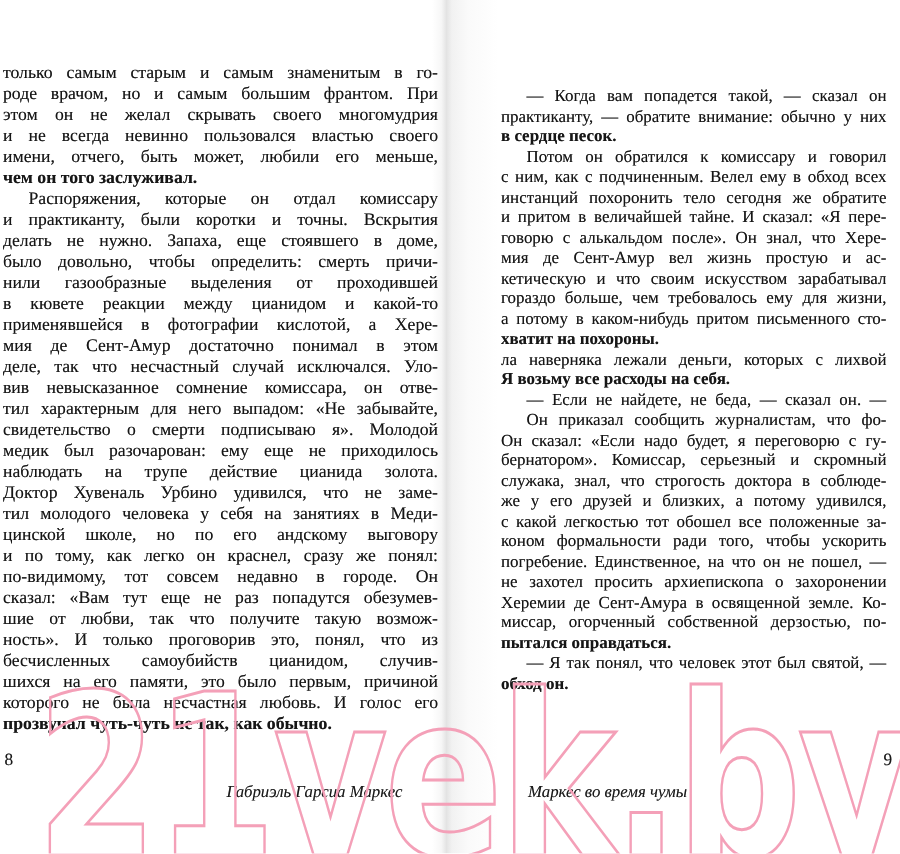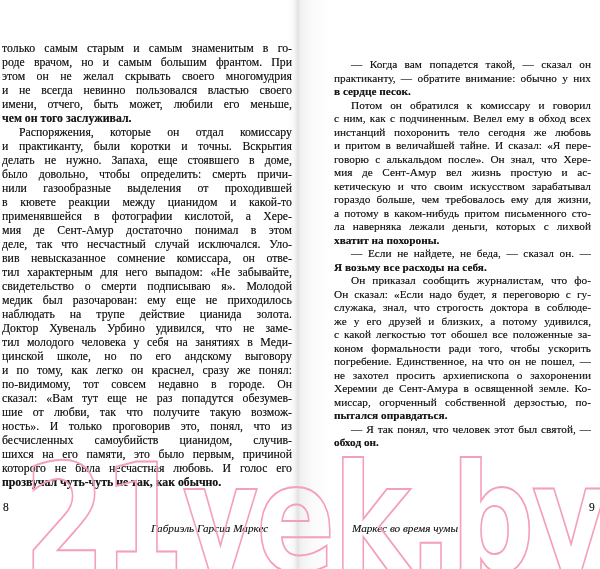--- a/index.html
+++ b/index.html
@@ -103,33 +103,34 @@
 
   <div class="spine"></div>
 
   <div class="page right">
     <div class="text-col">
         <div class="line parfirst">— Когда вам попадется такой, — сказал он</div>
         <div class="line">практиканту, — обратите внимание: обычно у них</div>
         <div class="line parlast">в сердце песок.</div>
         <div class="line parfirst">Потом он обратился к комиссару и говорил</div>
         <div class="line">с ним, как с подчиненным. Велел ему в обход всех</div>
-        <div class="line">инстанций похоронить тело сегодня же любовь</div>
+        <div class="line">инстанций похоронить тело сегодня же обратите</div>
         <div class="line">и притом в величайшей тайне. И сказал: «Я пере-</div>
         <div class="line">говорю с алькальдом после». Он знал, что Хере-</div>
         <div class="line">мия де Сент-Амур вел жизнь простую и ас-</div>
         <div class="line">кетическую и что своим искусством зарабатывал</div>
         <div class="line">гораздо больше, чем требовалось ему для жизни,</div>
         <div class="line">а потому в каком-нибудь притом письменного сто-</div>
+        <div class="line parlast">хватит на похороны.</div>
         <div class="line">ла наверняка лежали деньги, которых с лихвой</div>
-        <div class="line parlast">хватит на похороны.</div>
+        <div class="line parlast">Я возьму все расходы на себя.</div>
         <div class="line parfirst">— Если не найдете, не беда, — сказал он. —</div>
-        <div class="line parlast">Я возьму все расходы на себя.</div>
         <div class="line parfirst">Он приказал сообщить журналистам, что фо-</div>
         <div class="line">Он сказал: «Если надо будет, я переговорю с гу-</div>
+        <div class="line">бернатором». Комиссар, серьезный и скромный</div>
         <div class="line">служака, знал, что строгость доктора в соблюде-</div>
         <div class="line">же у его друзей и близких, а потому удивился,</div>
         <div class="line">с какой легкостью тот обошел все положенные за-</div>
         <div class="line">коном формальности ради того, чтобы ускорить</div>
         <div class="line">погребение. Единственное, на что он не пошел, —</div>
         <div class="line">не захотел просить архиепископа о захоронении</div>
         <div class="line">Херемии де Сент-Амура в освященной земле. Ко-</div>
         <div class="line">миссар, огорченный собственной дерзостью, по-</div>
         <div class="line parlast">пытался оправдаться.</div>
         <div class="line parfirst">— Я так понял, что человек этот был святой, —</div>

